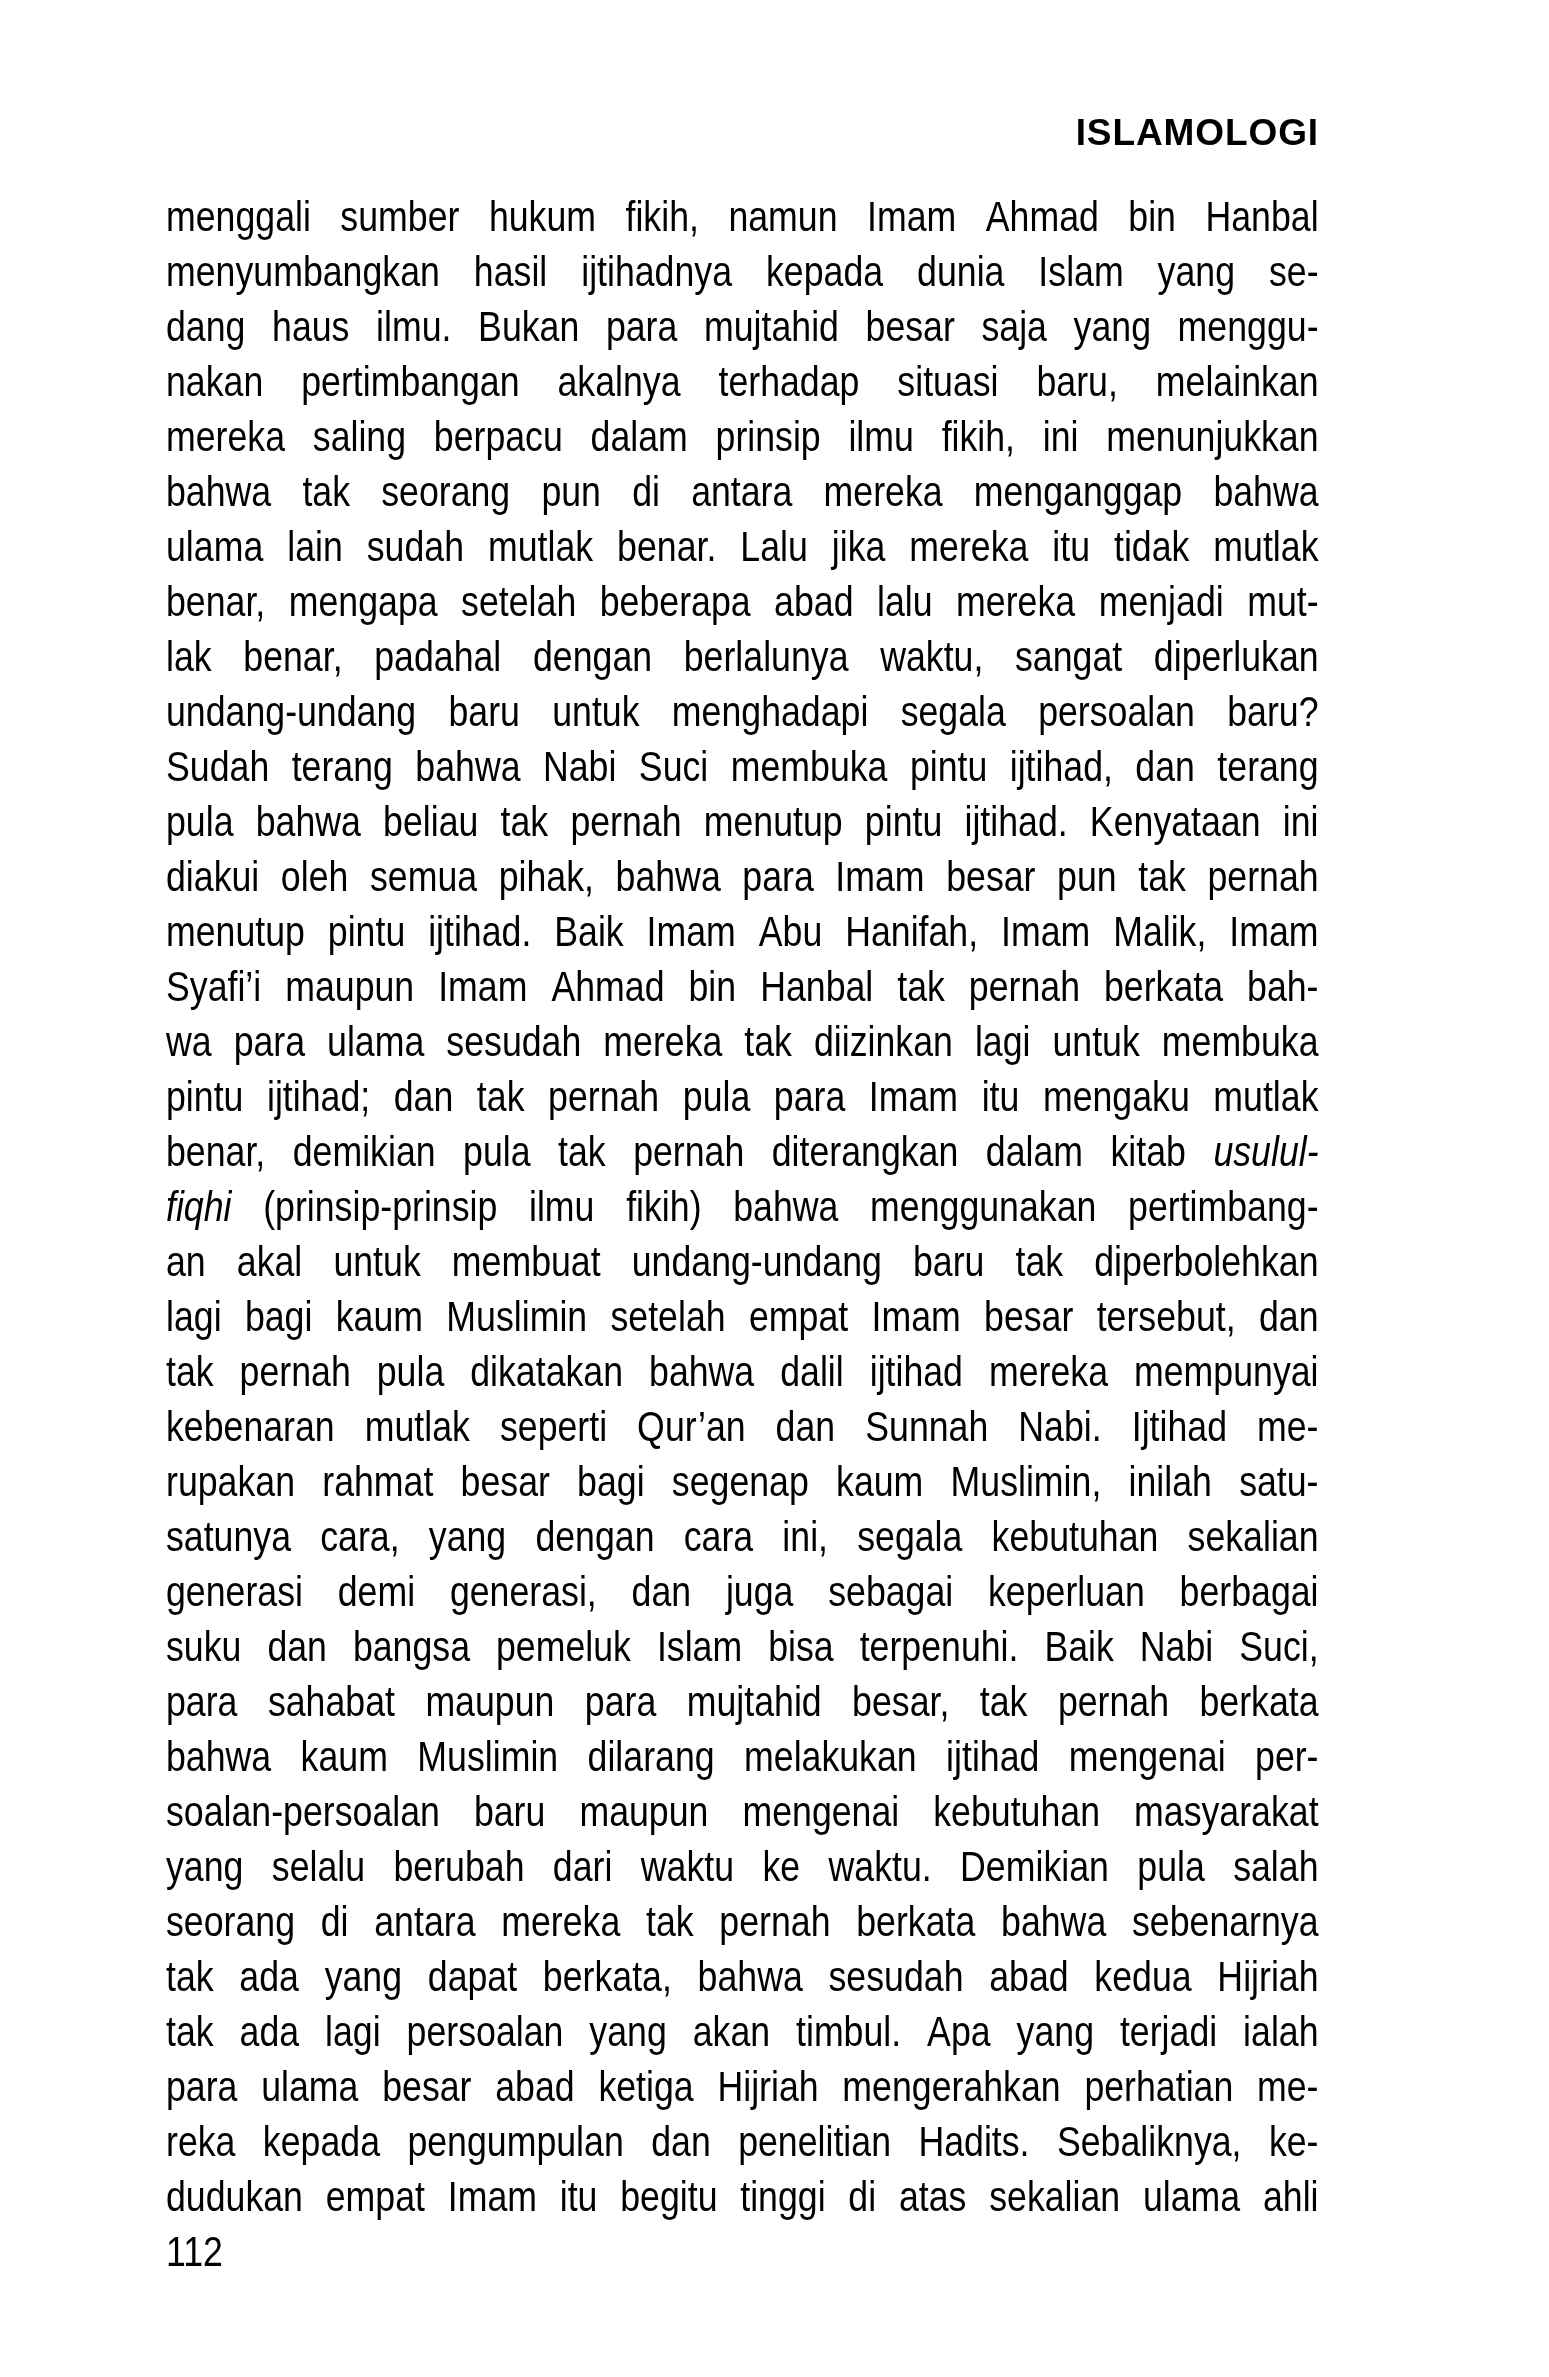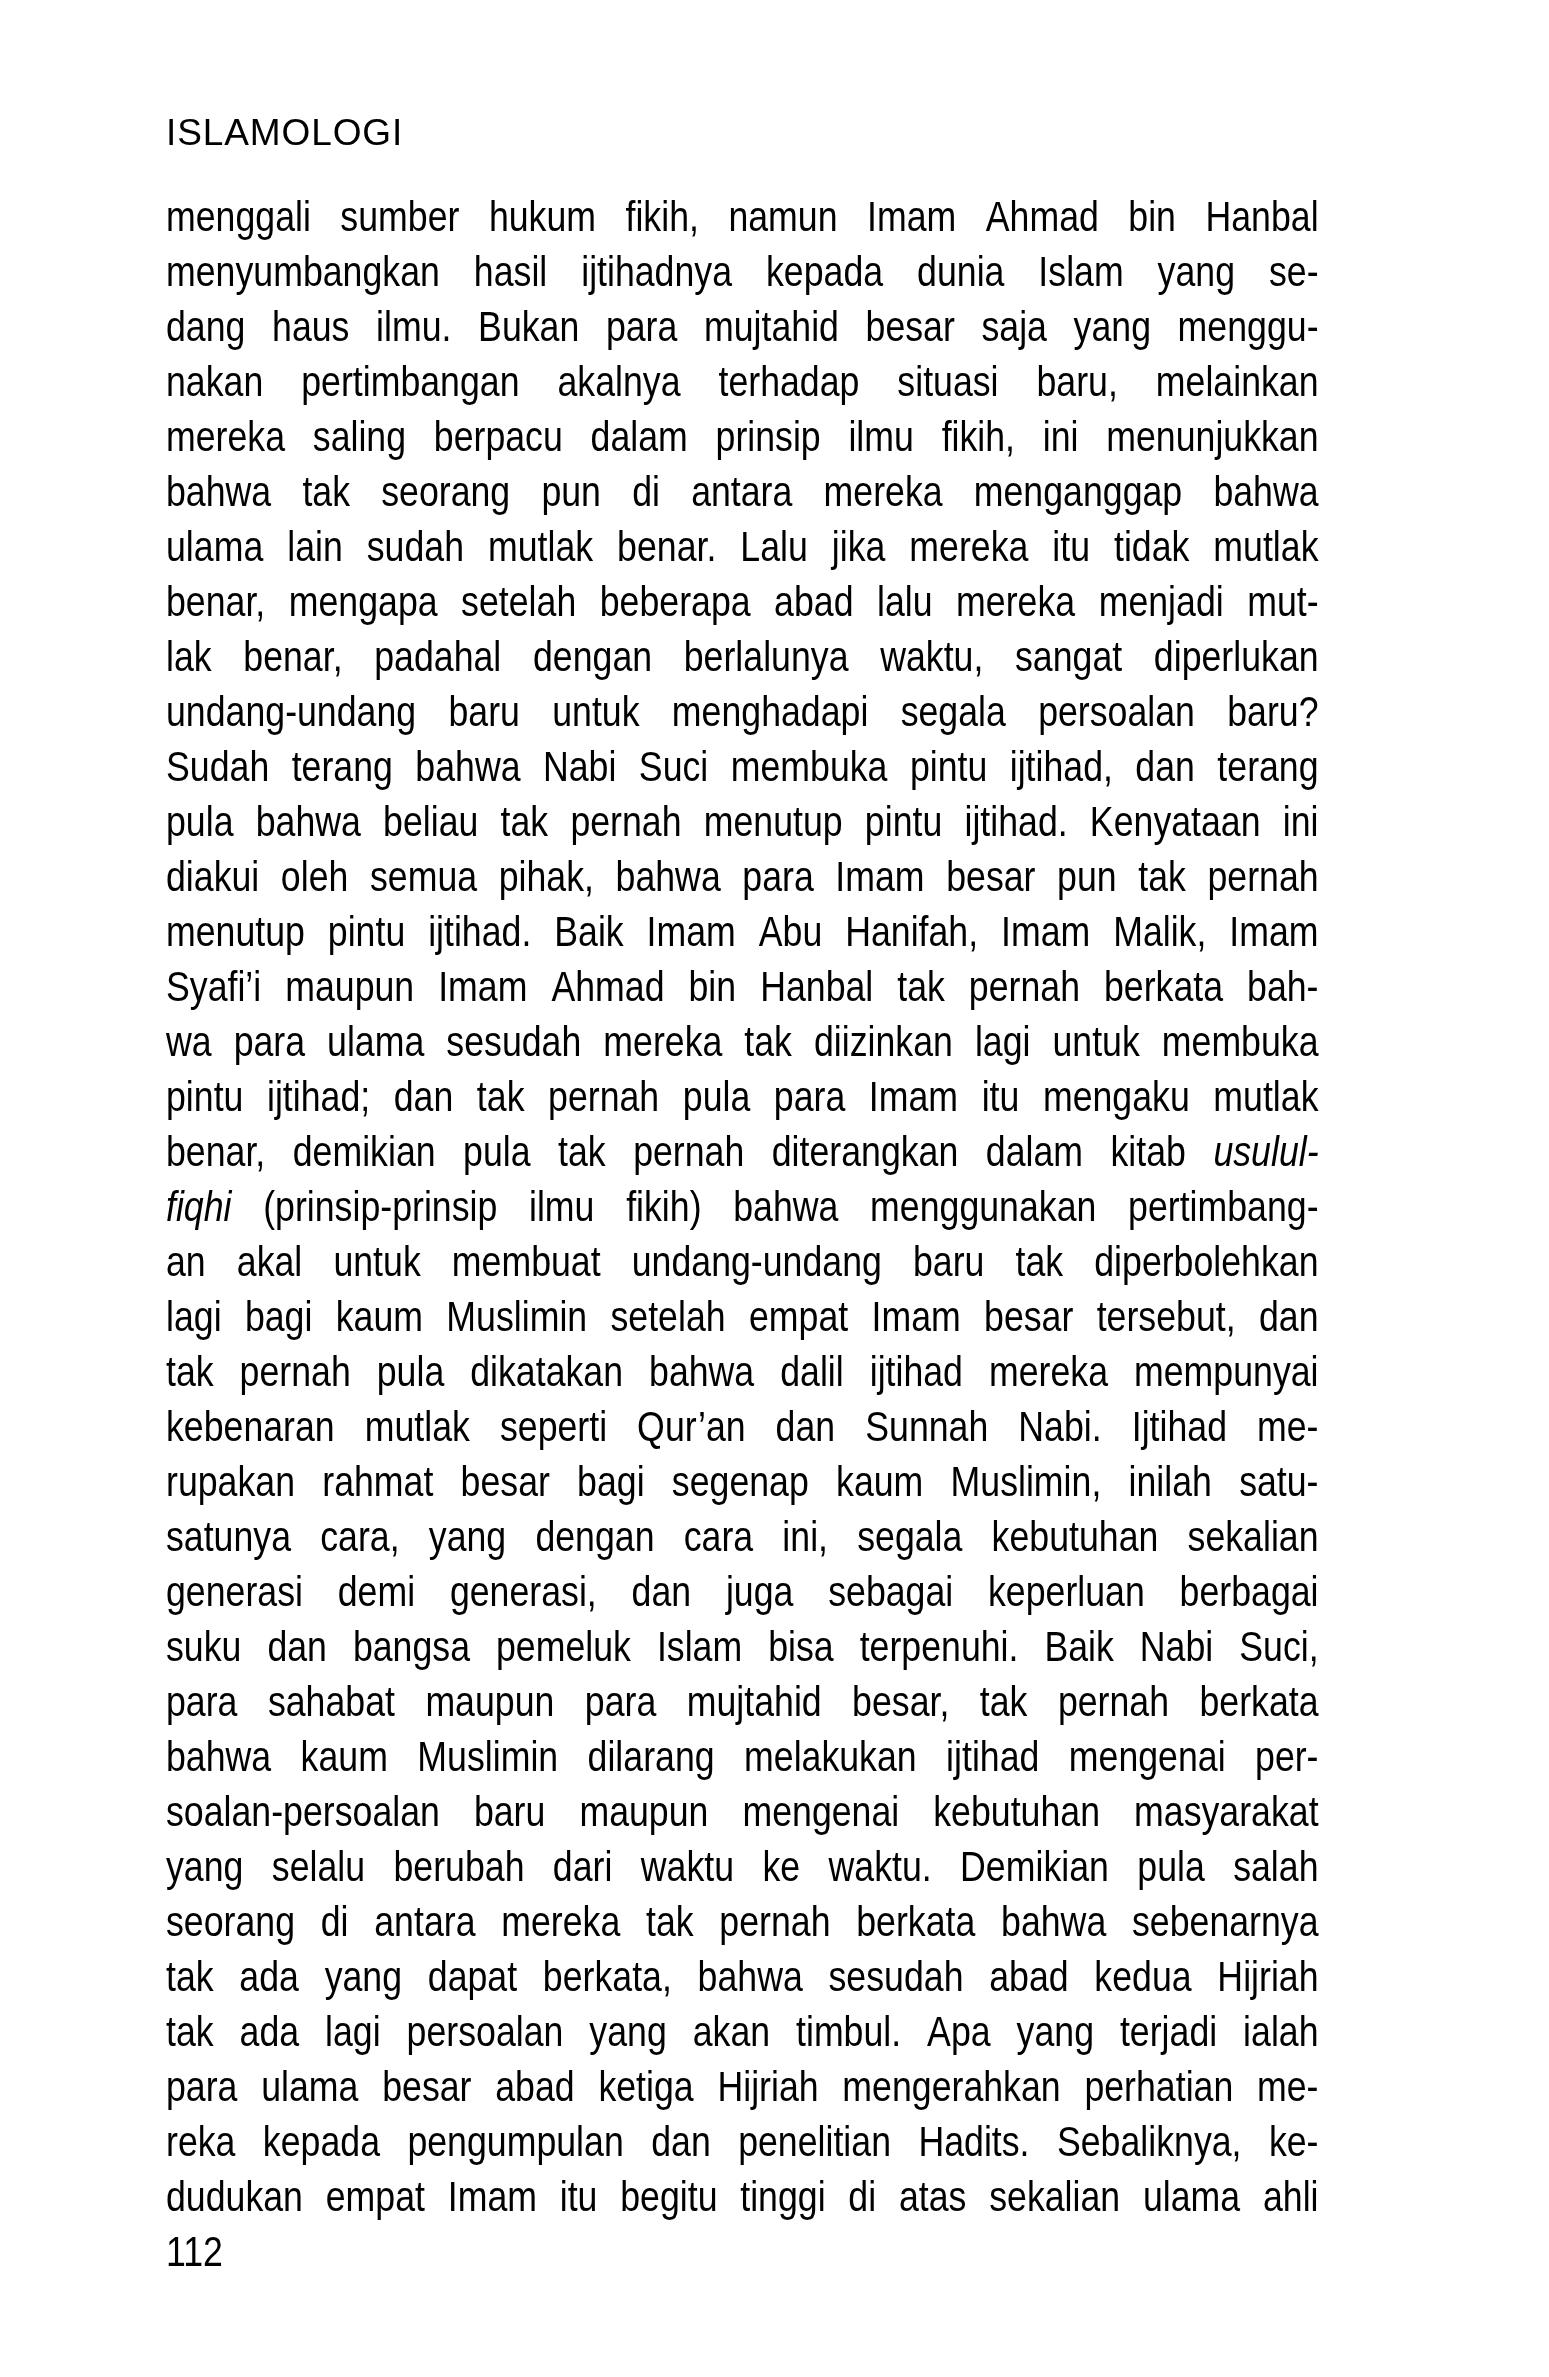--- a/index.html
+++ b/index.html
@@ -14,25 +14,26 @@
     background: #ffffff;
     color: #000000;
     font-family: "Liberation Sans", sans-serif;
     overflow: hidden;
   }
   .running-head {
     position: absolute;
     top: 111px;
     left: 166px;
     width: 1153px;
-    text-align: left;
+    text-align: right;
     font-size: 37px;
     line-height: 44px;
     letter-spacing: 0.9px;
     white-space: nowrap;
+    font-weight: bold;
   }
   
   .body-text {
     position: absolute;
     top: 189px;
     left: 166px;
     width: 1356px;
     transform: scaleX(0.85);
     transform-origin: 0 0;
     font-size: 42px;

